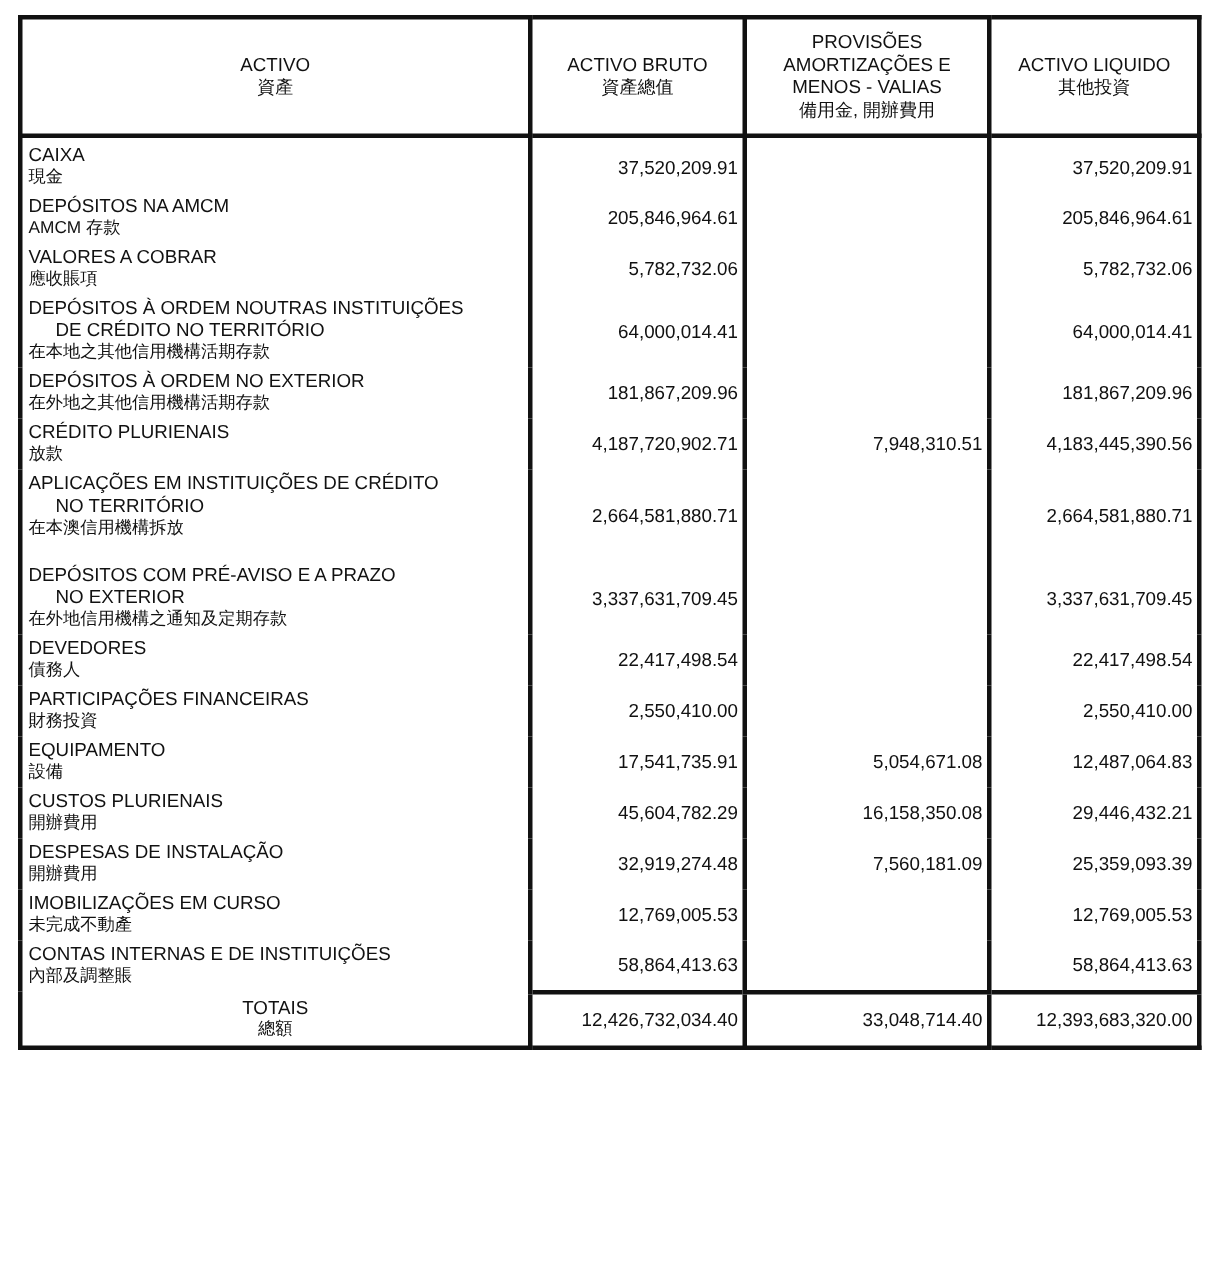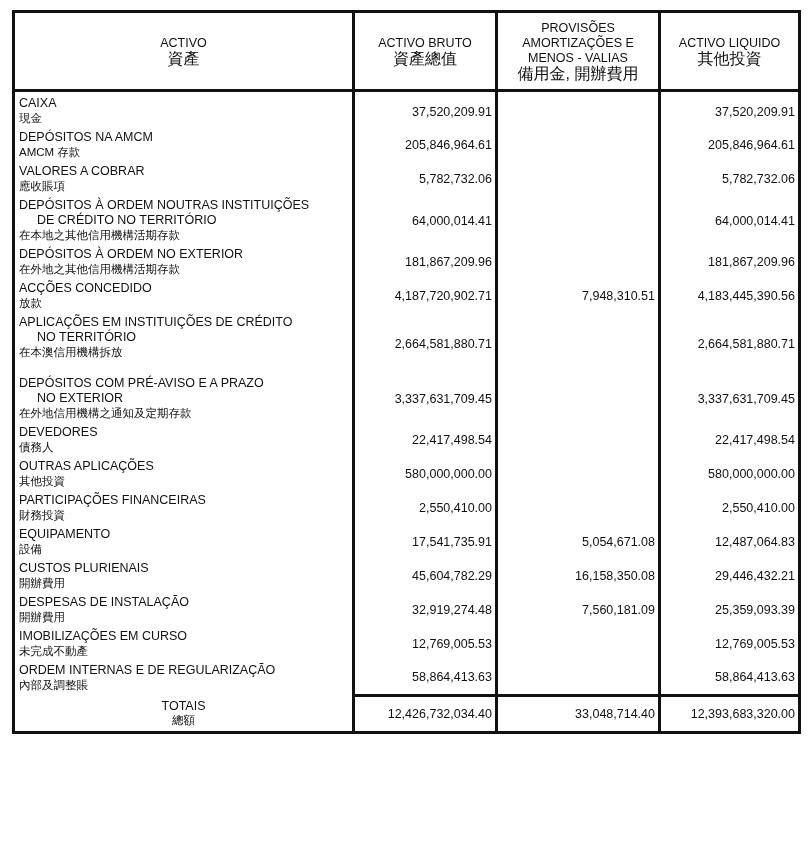--- a/index.html
+++ b/index.html
@@ -9,21 +9,21 @@
   table { border-collapse: collapse; width: 786px; table-layout: fixed; }
   col.c1 { width: 340px; }
   col.c2 { width: 143px; }
   col.c3 { width: 163px; }
   col.c4 { width: 140px; }
   th, td { padding: 0; vertical-align: middle; }
   thead th {
     height: 76px; border: 3px solid #111; font-weight: normal;
     text-align: center; font-size: 12.5px; line-height: 15px;
   }
-  thead th .zh { display: block; font-size: 16px; }
+  thead th .zh { display: block; font-size: 12px; }
   tbody td { border-left: 3px solid #111; border-right: 3px solid #111; }
   td.label { padding-left: 4px; font-size: 12.5px; line-height: 15px; padding-top: 2px; padding-bottom: 2px; }
   td.label .pt { display: block; }
   td.label .pt2 { display: block; padding-left: 18px; }
   td.label .zh { display: block; font-size: 11.5px; }
   td.num { text-align: right; padding-right: 3px; font-size: 12.5px; }
   tr.r-first td { padding-top: 4px; }
   tr.gap td.label { padding-bottom: 14px; }
   tfoot td { border-bottom: 3px solid #111; height: 34px; }
   tfoot td.num { border-top: 3px solid #111; border-left: 3px solid #111; border-right: 3px solid #111; }
@@ -106,21 +106,21 @@
           <td class="label">
             <span class="pt">DEPÓSITOS À ORDEM NO EXTERIOR</span>
             <span class="zh">在外地之其他信用機構活期存款</span>
           </td>
           <td class="num">181,867,209.96</td>
           <td class="num"></td>
           <td class="num">181,867,209.96</td>
         </tr>
         <tr>
           <td class="label">
-            <span class="pt">ACÇÕES CONCEDIDO</span>
+            <span class="pt">CRÉDITO PLURIENAIS</span>
             <span class="zh">放款</span>
           </td>
           <td class="num">4,187,720,902.71</td>
           <td class="num">7,948,310.51</td>
           <td class="num">4,183,445,390.56</td>
         </tr>
         <tr class="gap">
           <td class="label">
             <span class="pt">APLICAÇÕES EM INSTITUIÇÕES DE CRÉDITO</span>
             <span class="pt2">NO TERRITÓRIO</span>
@@ -144,29 +144,20 @@
           <td class="label">
             <span class="pt">DEVEDORES</span>
             <span class="zh">債務人</span>
           </td>
           <td class="num">22,417,498.54</td>
           <td class="num"></td>
           <td class="num">22,417,498.54</td>
         </tr>
         <tr>
           <td class="label">
-            <span class="pt">OUTRAS APLICAÇÕES</span>
-            <span class="zh">其他投資</span>
-          </td>
-          <td class="num">580,000,000.00</td>
-          <td class="num"></td>
-          <td class="num">580,000,000.00</td>
-        </tr>
-        <tr>
-          <td class="label">
             <span class="pt">PARTICIPAÇÕES FINANCEIRAS</span>
             <span class="zh">財務投資</span>
           </td>
           <td class="num">2,550,410.00</td>
           <td class="num"></td>
           <td class="num">2,550,410.00</td>
         </tr>
         <tr>
           <td class="label">
             <span class="pt">EQUIPAMENTO</span>
@@ -198,21 +189,21 @@
           <td class="label">
             <span class="pt">IMOBILIZAÇÕES EM CURSO</span>
             <span class="zh">未完成不動產</span>
           </td>
           <td class="num">12,769,005.53</td>
           <td class="num"></td>
           <td class="num">12,769,005.53</td>
         </tr>
         <tr>
           <td class="label">
-            <span class="pt">ORDEM INTERNAS E DE REGULARIZAÇÃO</span>
+            <span class="pt">CONTAS INTERNAS E DE INSTITUIÇÕES</span>
             <span class="zh">內部及調整賬</span>
           </td>
           <td class="num">58,864,413.63</td>
           <td class="num"></td>
           <td class="num">58,864,413.63</td>
         </tr>
       </tbody>
   <tfoot>
     <tr>
       <td class="tot-label">

